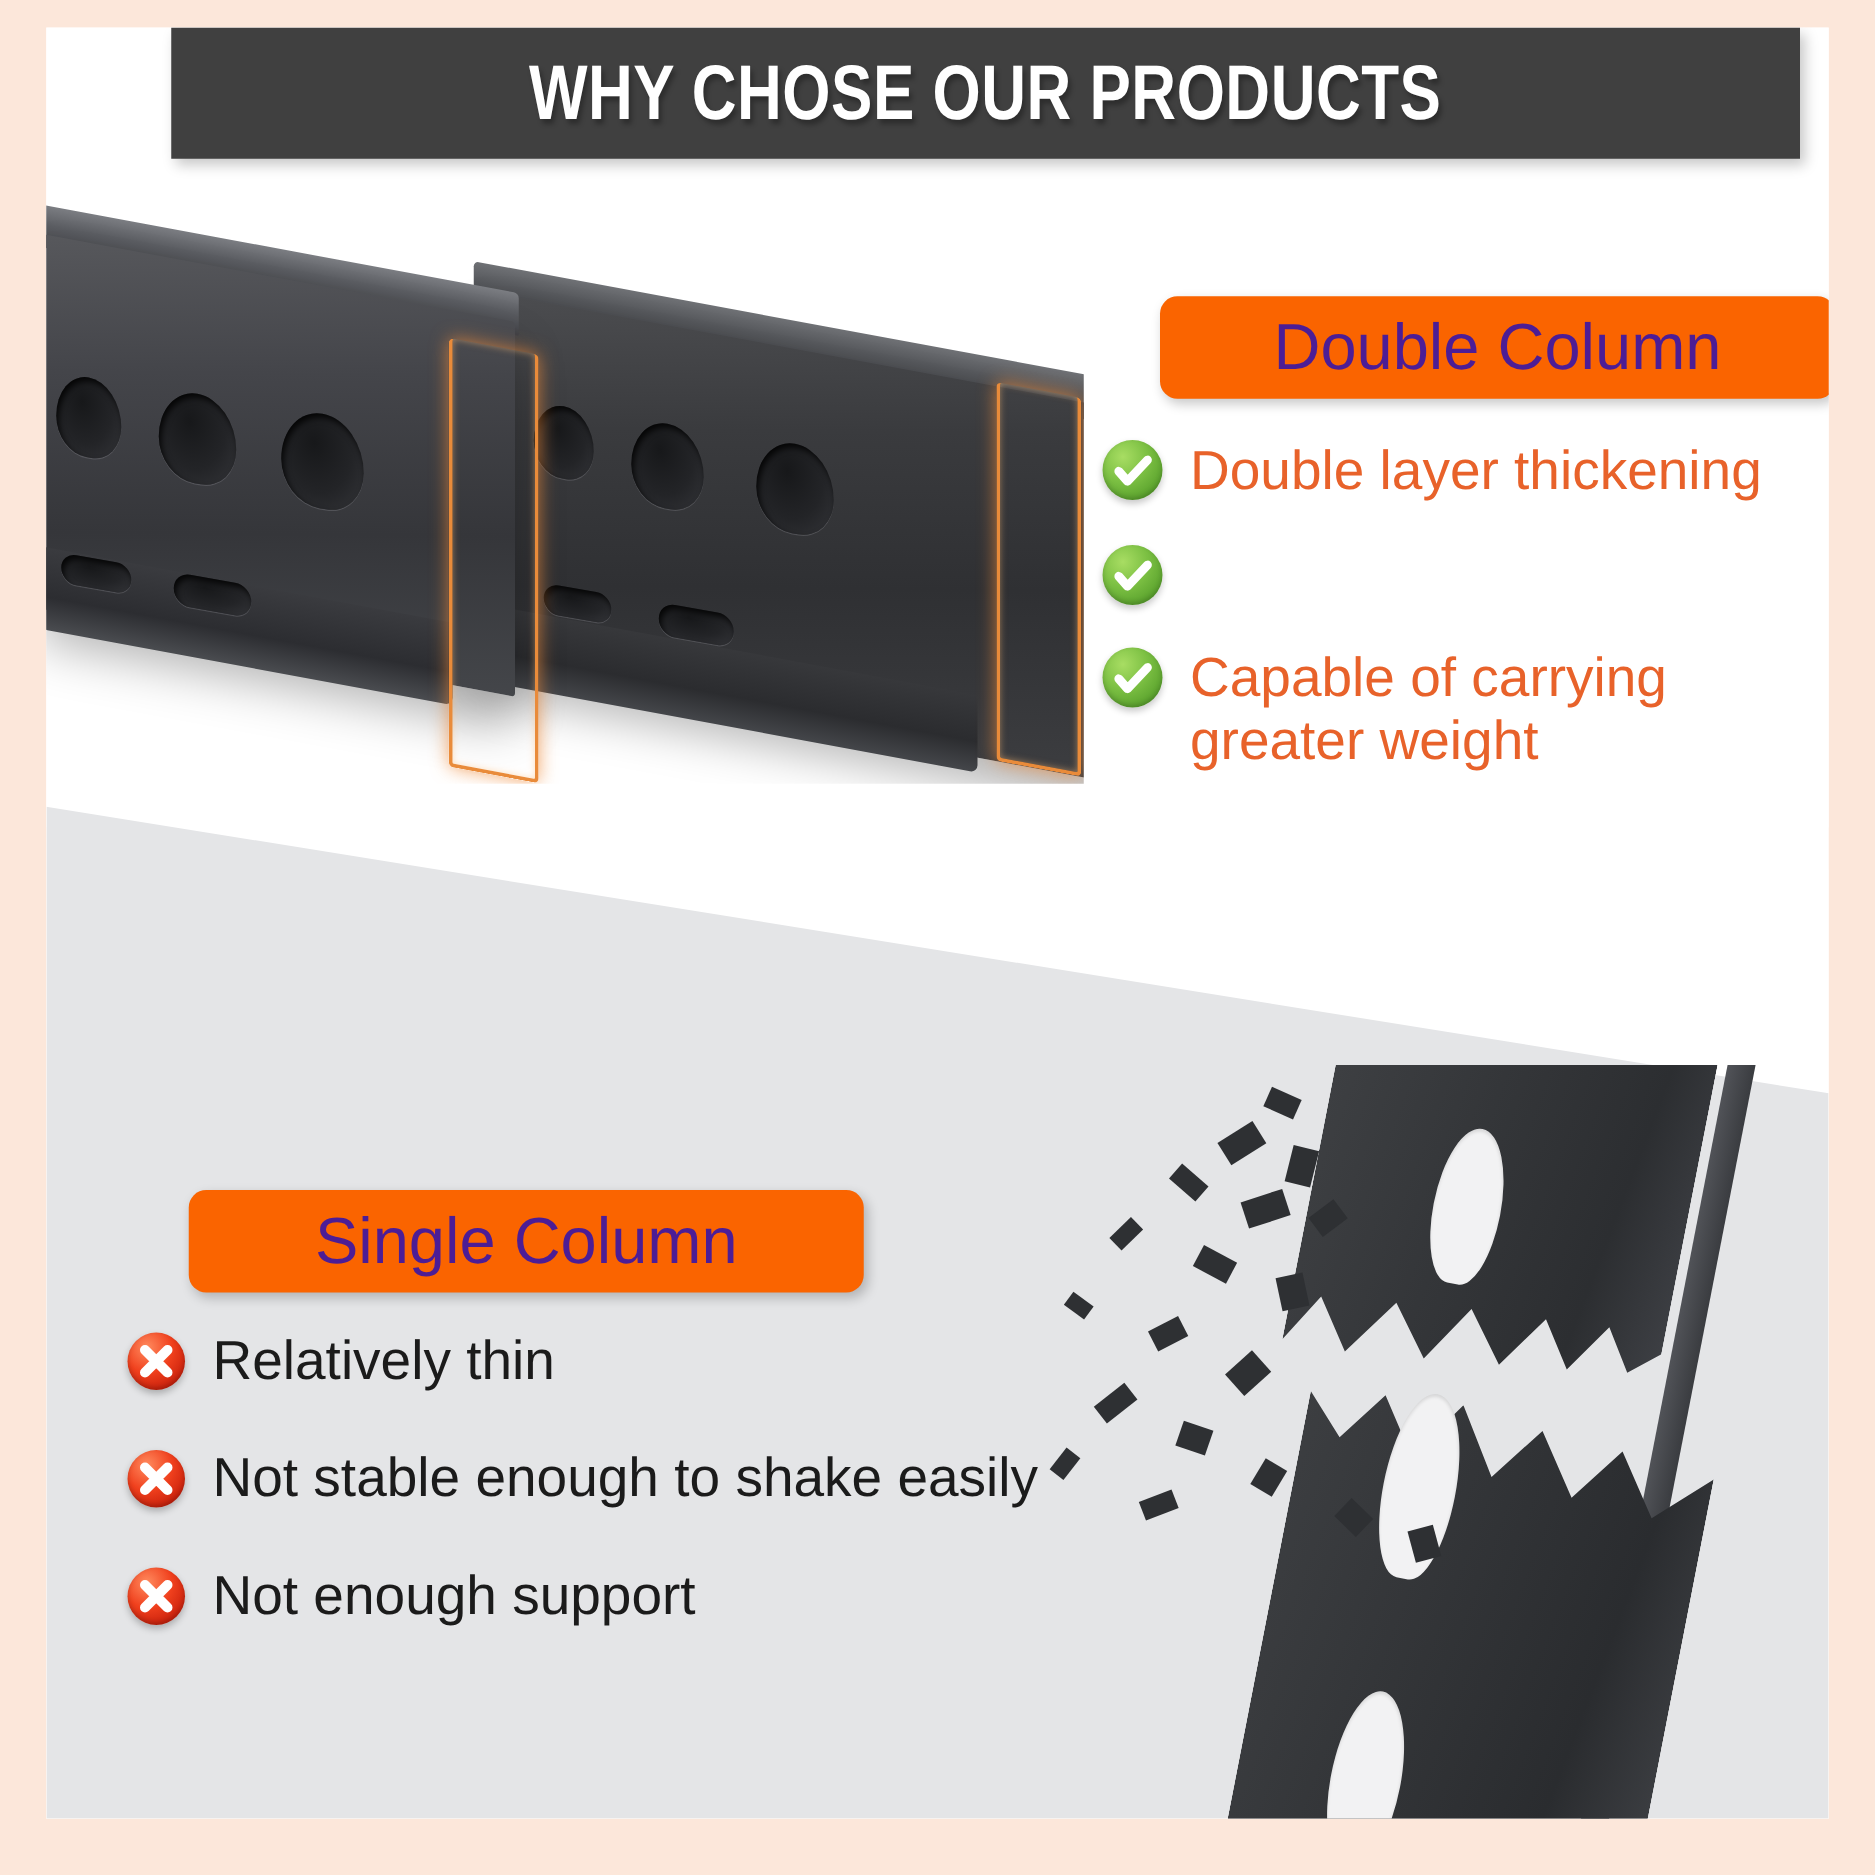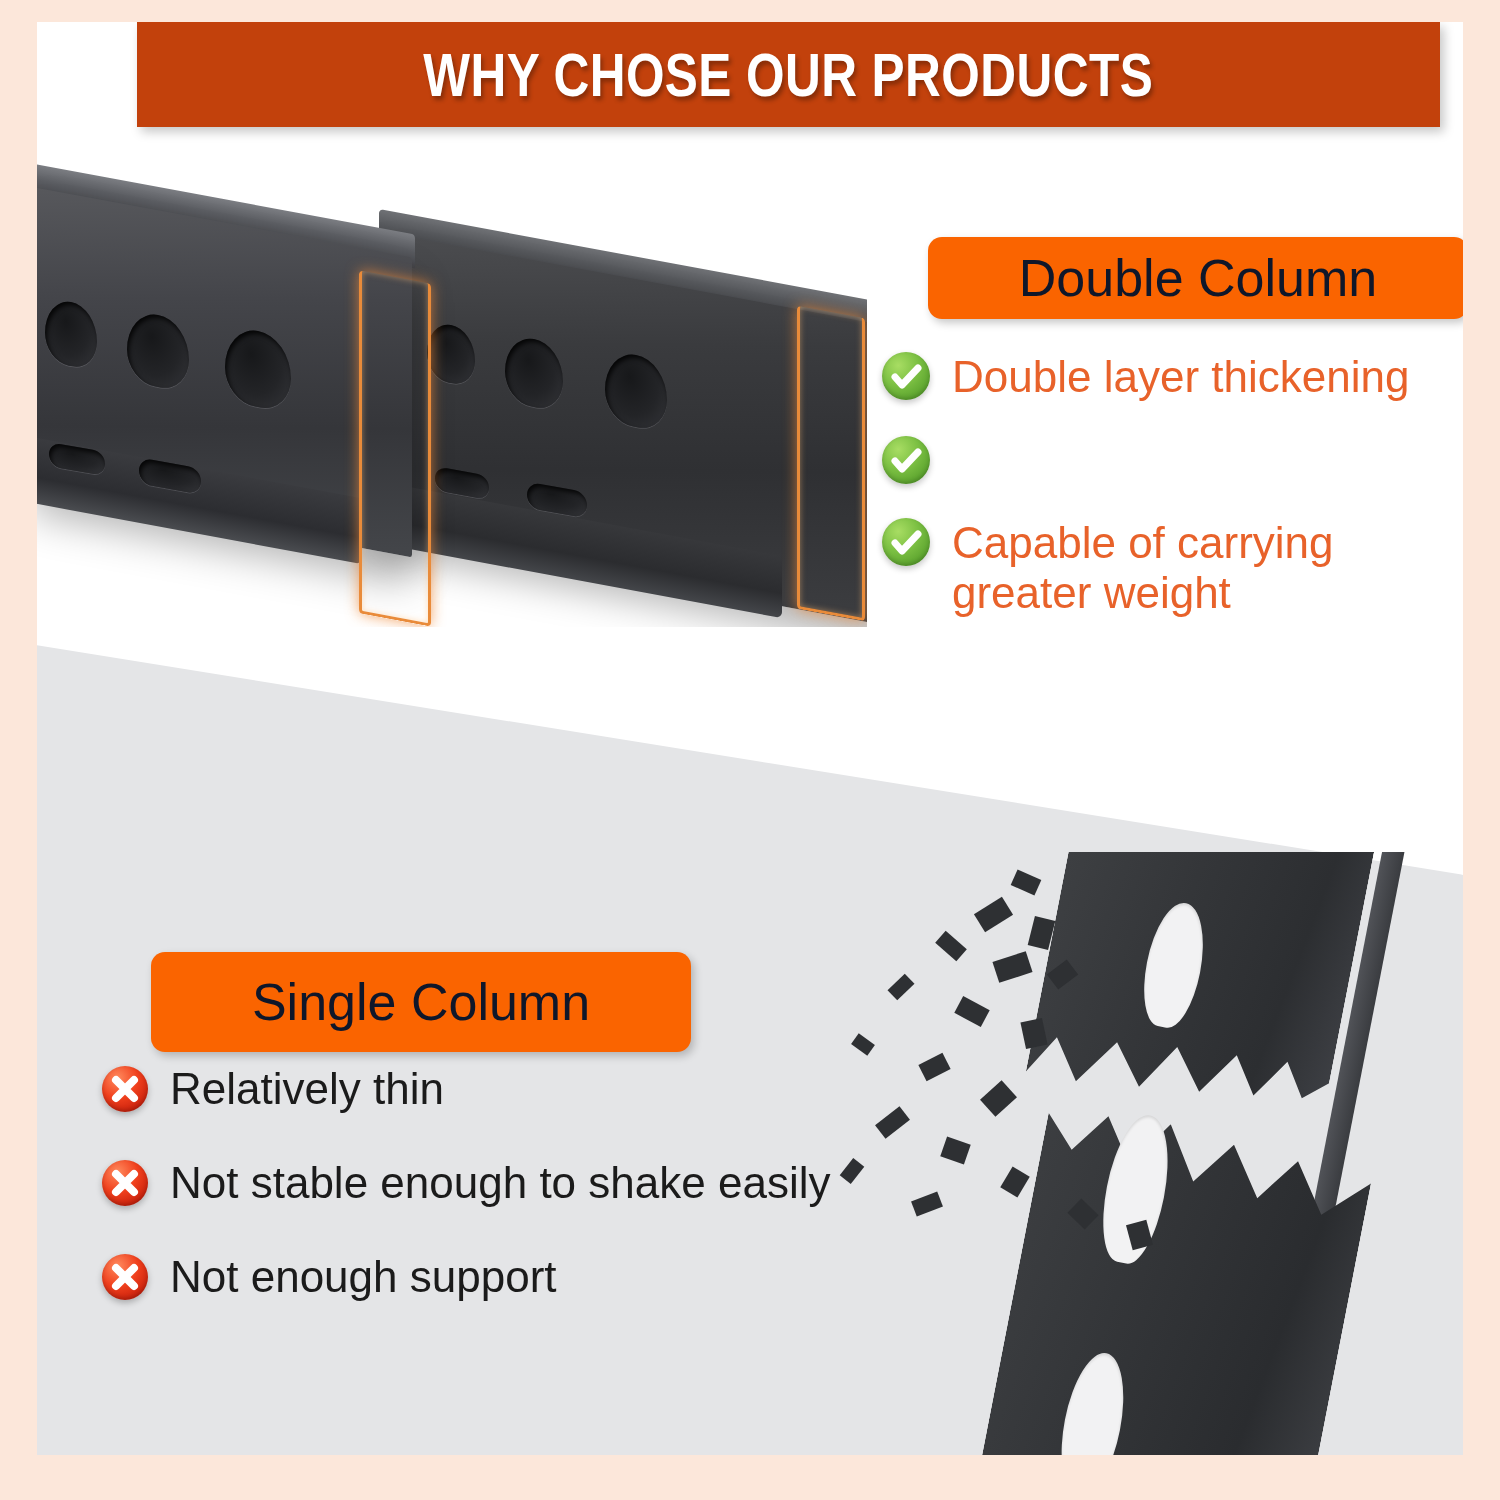--- a/index.html
+++ b/index.html
@@ -13,21 +13,21 @@
   
   .frame{position:absolute;inset:0;background:#FCE7DA;}
   .card{
     position:absolute;left:37px;top:22px;width:1426px;height:1433px;
     background:#ffffff;overflow:hidden;
   }
 
   
   .banner{
     position:absolute;left:100px;top:0;width:1303px;height:105px;
-    background:#c2410c;
+    background:#404040;
     display:flex;align-items:center;justify-content:center;
     box-shadow:4px 5px 10px rgba(0,0,0,.22);
     z-index:40;
   }
   .banner-title{
     color:#ffffff;
     font-size:62px;
     font-weight:bold;
     letter-spacing:.5px;
     transform:scaleX(.80);
@@ -178,25 +178,25 @@
   
   .badge{
     position:absolute;
     background:#FA6400;
     border-radius:14px;
     display:flex;align-items:center;justify-content:center;
     box-shadow:3px 4px 9px rgba(0,0,0,.22);
     z-index:35;
   }
   .badge span{
-    color:#0f172a;font-size:52px;font-weight:normal;white-space:nowrap;
+    color:#4c1d95;font-size:52px;font-weight:normal;white-space:nowrap;
     font-family:"Liberation Sans","DejaVu Sans",sans-serif;
   }
   .badge-double{left:891px;top:215px;width:540px;height:82px;}
-  .badge-single{left:114px;top:930px;width:540px;height:100px;}
+  .badge-single{left:114px;top:930px;width:540px;height:82px;}
 
   
   .list{position:absolute;z-index:35;}
   .list-pros{left:845px;top:330px;width:620px;}
   .list-cons{left:65px;top:1042px;width:820px;}
 
   .row{display:flex;align-items:flex-start;margin-bottom:34px;}
   .list-cons .row{margin-bottom:44px;align-items:center;}
 
   .ico{flex:0 0 auto;width:48px;height:48px;border-radius:50%;position:relative;margin-right:22px;}

